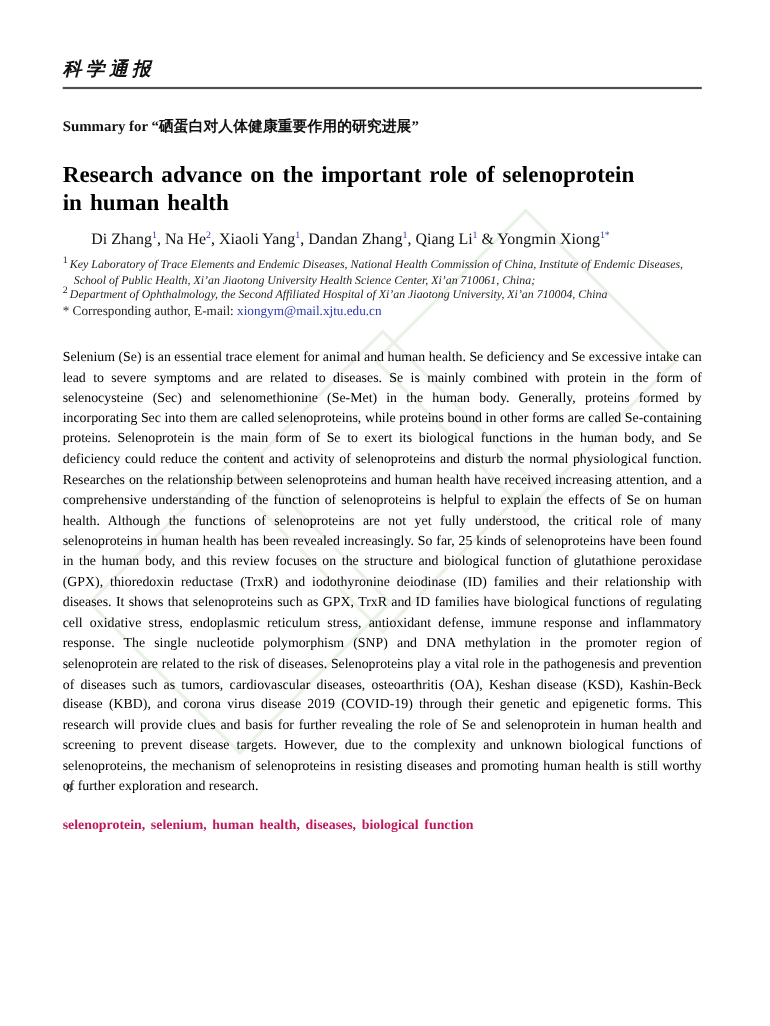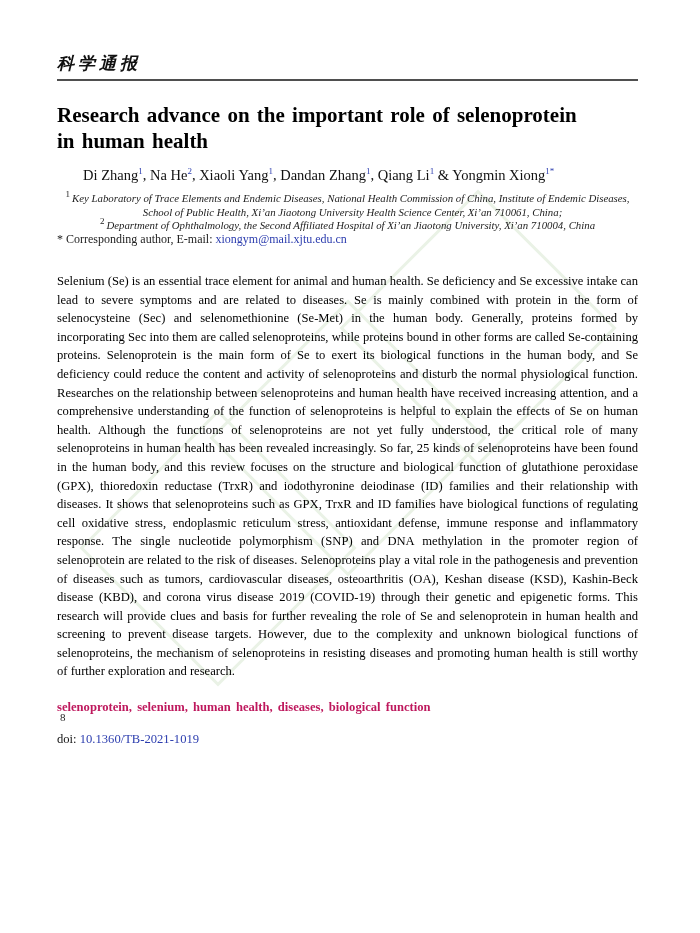--- a/index.html
+++ b/index.html
@@ -64,21 +64,20 @@
   .authors sup { color: #2b3cae; }
 
   .affs { margin-top: 8px; }
   .aff {
     font-style: italic;
     font-size: 10.8px;
     line-height: 13.5px;
     color: #222;
     padding-left: 10px;
     text-indent: -10px;
-    text-align: center;
   }
   .aff sup, .corr sup { font-style: normal; color: #222; margin-right: 2px; }
   .corr {
     font-size: 12px;
     line-height: 13.5px;
     color: #222;
     padding-left: 10px;
     text-indent: -10px;
   }
   a.link { color: #2b3cae; text-decoration: none; cursor: pointer; }
@@ -119,20 +118,21 @@
     <div class="wm-diamond" style="left:380px; top:230px; width:190px; height:190px;"></div>
     <div class="wm-diamond" style="left:250px; top:340px; width:190px; height:190px;"></div>
     <div class="wm-diamond" style="left:120px; top:450px; width:190px; height:190px;"></div>
   </div>
 
   <div class="content">
 
     <div class="logo">科学通报</div>
     <div class="rule"></div>
 
+    <div class="summary">Summary for “硒蛋白对人体健康重要作用的研究进展”</div>
 
     <h1 class="title" style="margin:21px 0 0 0;">
       <span class="tline">Research advance on the important role of selenoprotein</span>
       <span class="tline">in human health</span>
     </h1>
 
     <div class="authors">
       <span><span></span><span>Di Zhang</span><sup>1</sup></span><span><span>, </span><span>Na He</span><sup>2</sup></span><span><span>, </span><span>Xiaoli Yang</span><sup>1</sup></span><span><span>, </span><span>Dandan Zhang</span><sup>1</sup></span><span><span>, </span><span>Qiang Li</span><sup>1</sup></span><span><span> &amp; </span><span>Yongmin Xiong</span><sup>1*</sup></span>
     </div>
 

